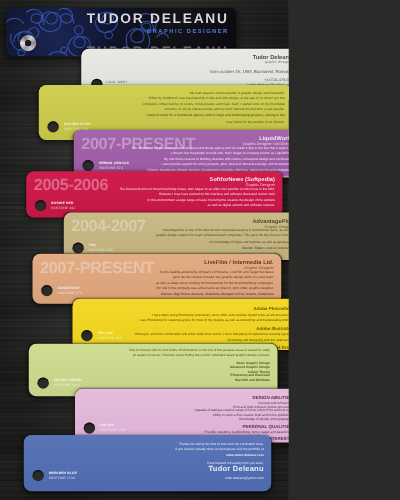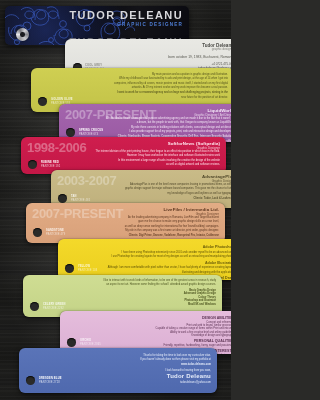--- a/index.html
+++ b/index.html
@@ -263,39 +263,39 @@
       <p class="tagline">Clients: Starbucks, Brown Society, Cooperativa Security, Dell Sys, Intercom Security Solutions,</p>
       <p>Next Archive Development, Palatine Handfields</p>
     </div>
   </div>
 <div id="b-crims" class="chip c-crims">
     <div class="punch"></div>
     <div class="swatchlbl" style="left: 20px; top: 24px;">
       <span class="nm">Rubine Red</span>
       <span class="pa">PANTONE 192</span>
     </div>
-    <div class="yr yr-l">1998-2006</div>
+    <div class="yr yr-l">2005-2006</div>
     <div class="role role-t">
       <span class="co">SoftforNews (Softpedia)</span>
       <span class="ti">Graphic Designer</span>
     </div>
     <div class="body" style="top: 13px;">
       <p>The internet division of the print printing house, their began to an effect into position in which was in the field.</p>
       <p>However I may have worked on the interface and software illustrated review work</p>
       <p>In this environment a large range of tasks involving the creative the design of the website</p>
       <p>as well as digital artwork and software reviews.</p>
     </div>
   </div>
 <div id="b-khaki" class="chip c-khaki">
     <div class="punch"></div>
     <div class="swatchlbl" style="left: 20px; top: 25px;">
       <span class="nm">Tan</span>
       <span class="pa">PANTONE 465</span>
     </div>
-    <div class="yr yr-l">2003-2007</div>
+    <div class="yr yr-l">2004-2007</div>
     <div class="role role-t">
       <span class="co">AdvantagePlus</span>
       <span class="ti">Graphic Designer</span>
     </div>
     <div class="body" style="top: 13px;">
       <p>AdvantagePlus is one of the best known companies leasing in promotional items, as well as</p>
       <p>graphic design support for major software based companies. This gave me the chance to further</p>
       <p>my knowledge of logos and keylines as well as typography.</p>
       <p class="tagline">Clients: Tudor, Lock &amp; Lockesson</p>
     </div>

